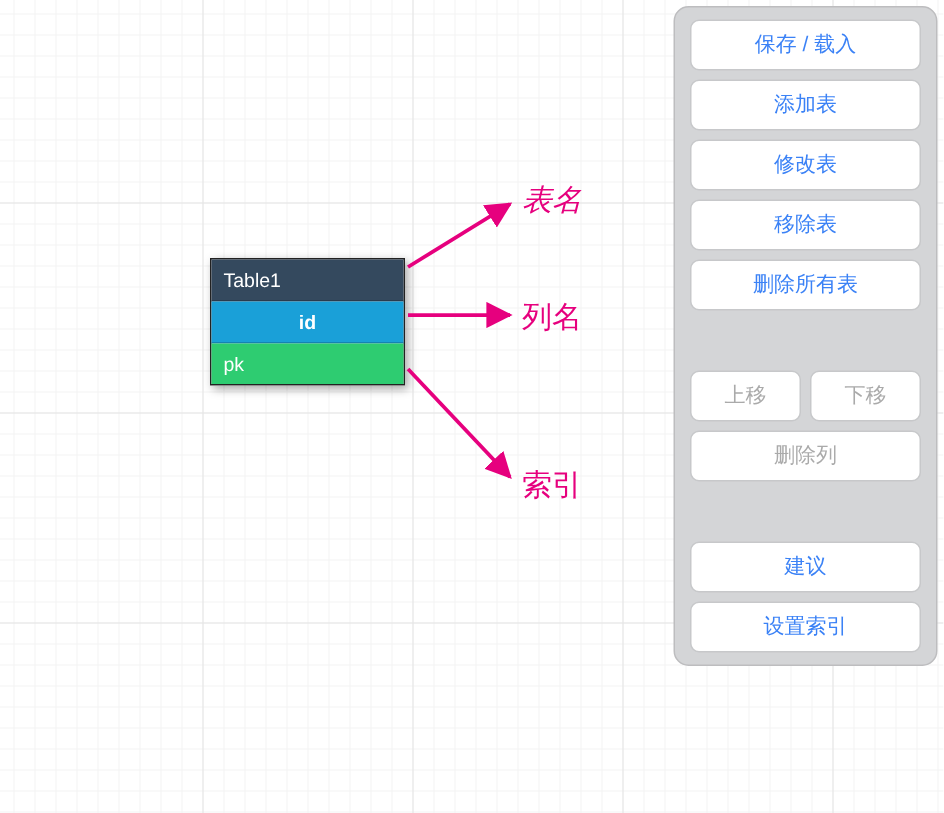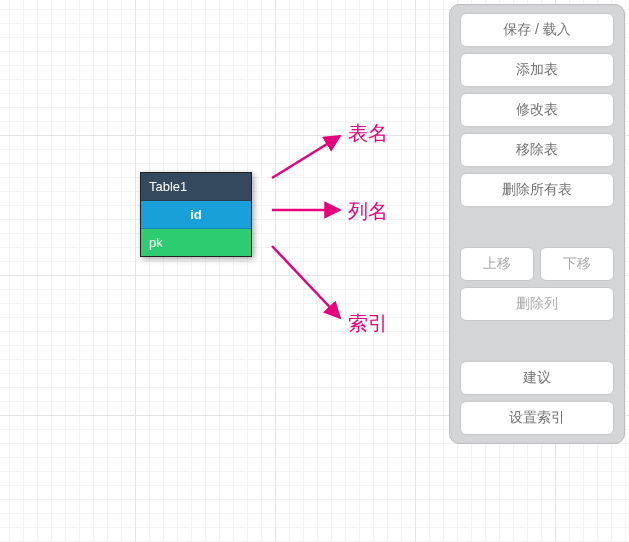--- a/index.html
+++ b/index.html
@@ -20,21 +20,21 @@
         linear-gradient(#f3f3f3 1px, transparent 1px),
         linear-gradient(90deg, #f3f3f3 1px, transparent 1px);
       background-size: 140px 140px, 140px 140px, 14px 14px, 14px 14px;
       background-position: -5px -5px, -5px -5px, -5px -5px, -5px -5px;
     }
 
     .table-card {
       position: absolute;
       left: 140px;
       top: 172px;
-      width: 112px;
+      width: 130px;
       border: 1px solid #222;
       box-shadow: 2px 2px 6px rgba(0,0,0,0.35);
       font-size: 13px;
       color: #fff;
     }
     .row {
       padding: 6px 8px;
       border-bottom: 1px solid rgba(0,0,0,0.18);
     }
     .row:last-child { border-bottom: none; }
@@ -66,21 +66,21 @@
       padding: 8px 10px;
       display: flex;
       flex-direction: column;
       gap: 6px;
     }
     .side-panel .btn {
       background: #fff;
       border: 1px solid #c7c8ca;
       border-radius: 6px;
       font-size: 14px;
-      color: #737373;
+      color: #3b82f6;
       text-align: center;
       padding: 7px 4px;
       cursor: pointer;
     }
     .side-panel .btn.disabled {
       color: #aaa;
     }
     .side-panel .spacer {
       height: 28px;
     }
@@ -113,21 +113,21 @@
   <defs>
     <marker id="ah" viewBox="0 0 10 10" refX="9" refY="5" markerWidth="7" markerHeight="7" orient="auto-start-reverse">
       <path d="M 0 0 L 10 5 L 0 10 z" fill="#e6007e"></path>
     </marker>
   </defs>
   <line x1="272" y1="178" x2="340" y2="136" stroke="#e6007e" stroke-width="2.5" marker-end="url(#ah)"></line>
   <line x1="272" y1="210" x2="340" y2="210" stroke="#e6007e" stroke-width="2.5" marker-end="url(#ah)"></line>
   <line x1="272" y1="246" x2="340" y2="318" stroke="#e6007e" stroke-width="2.5" marker-end="url(#ah)"></line>
 </svg>
 
-<div class="annotation" style="left:348px; top:120px;">
+<div class="annotation" style="left:348px; top:120px;font-style:italic;">
   <span>表名</span>
 </div>
 <div class="annotation" style="left:348px; top:198px;">
   <span>列名</span>
 </div>
 <div class="annotation" style="left:348px; top:310px;">
   <span>索引</span>
 </div>
 
 <div class="side-panel">

